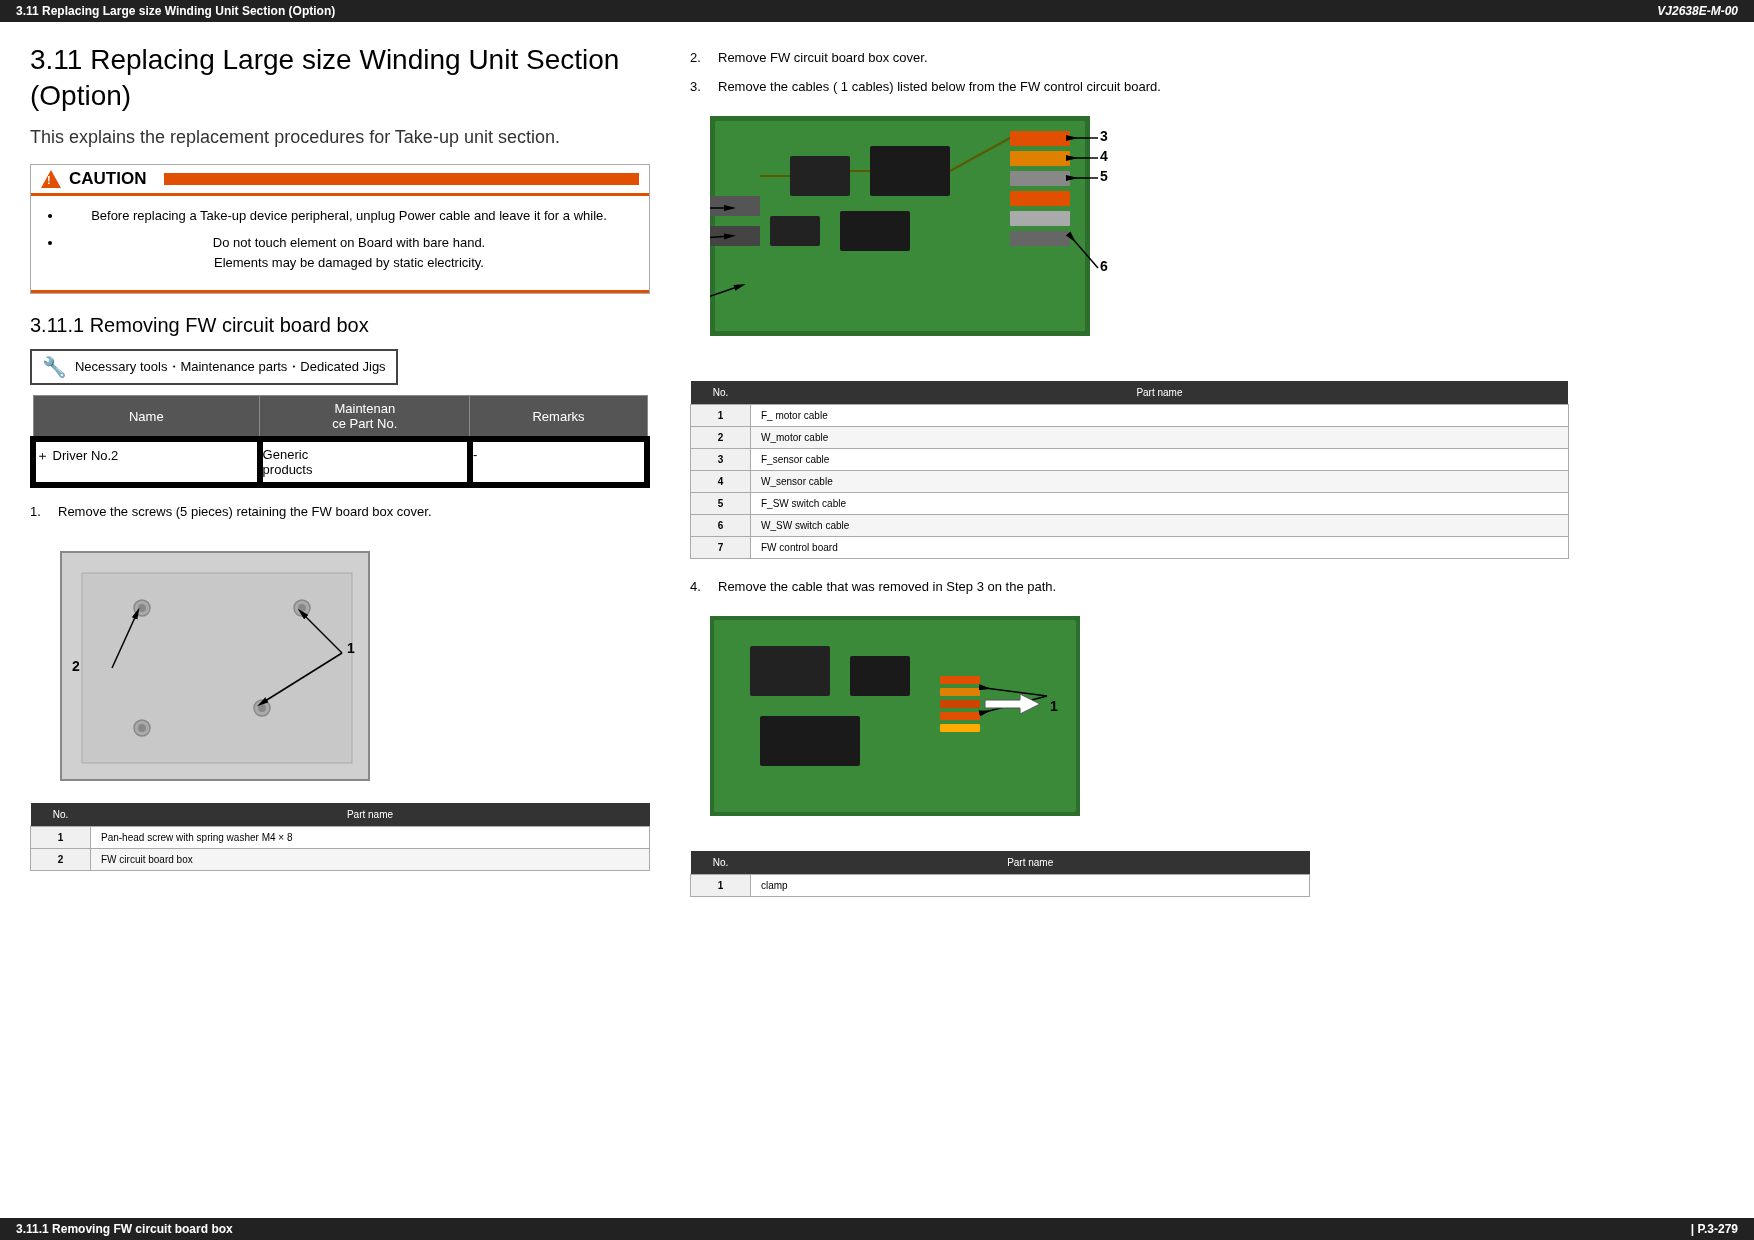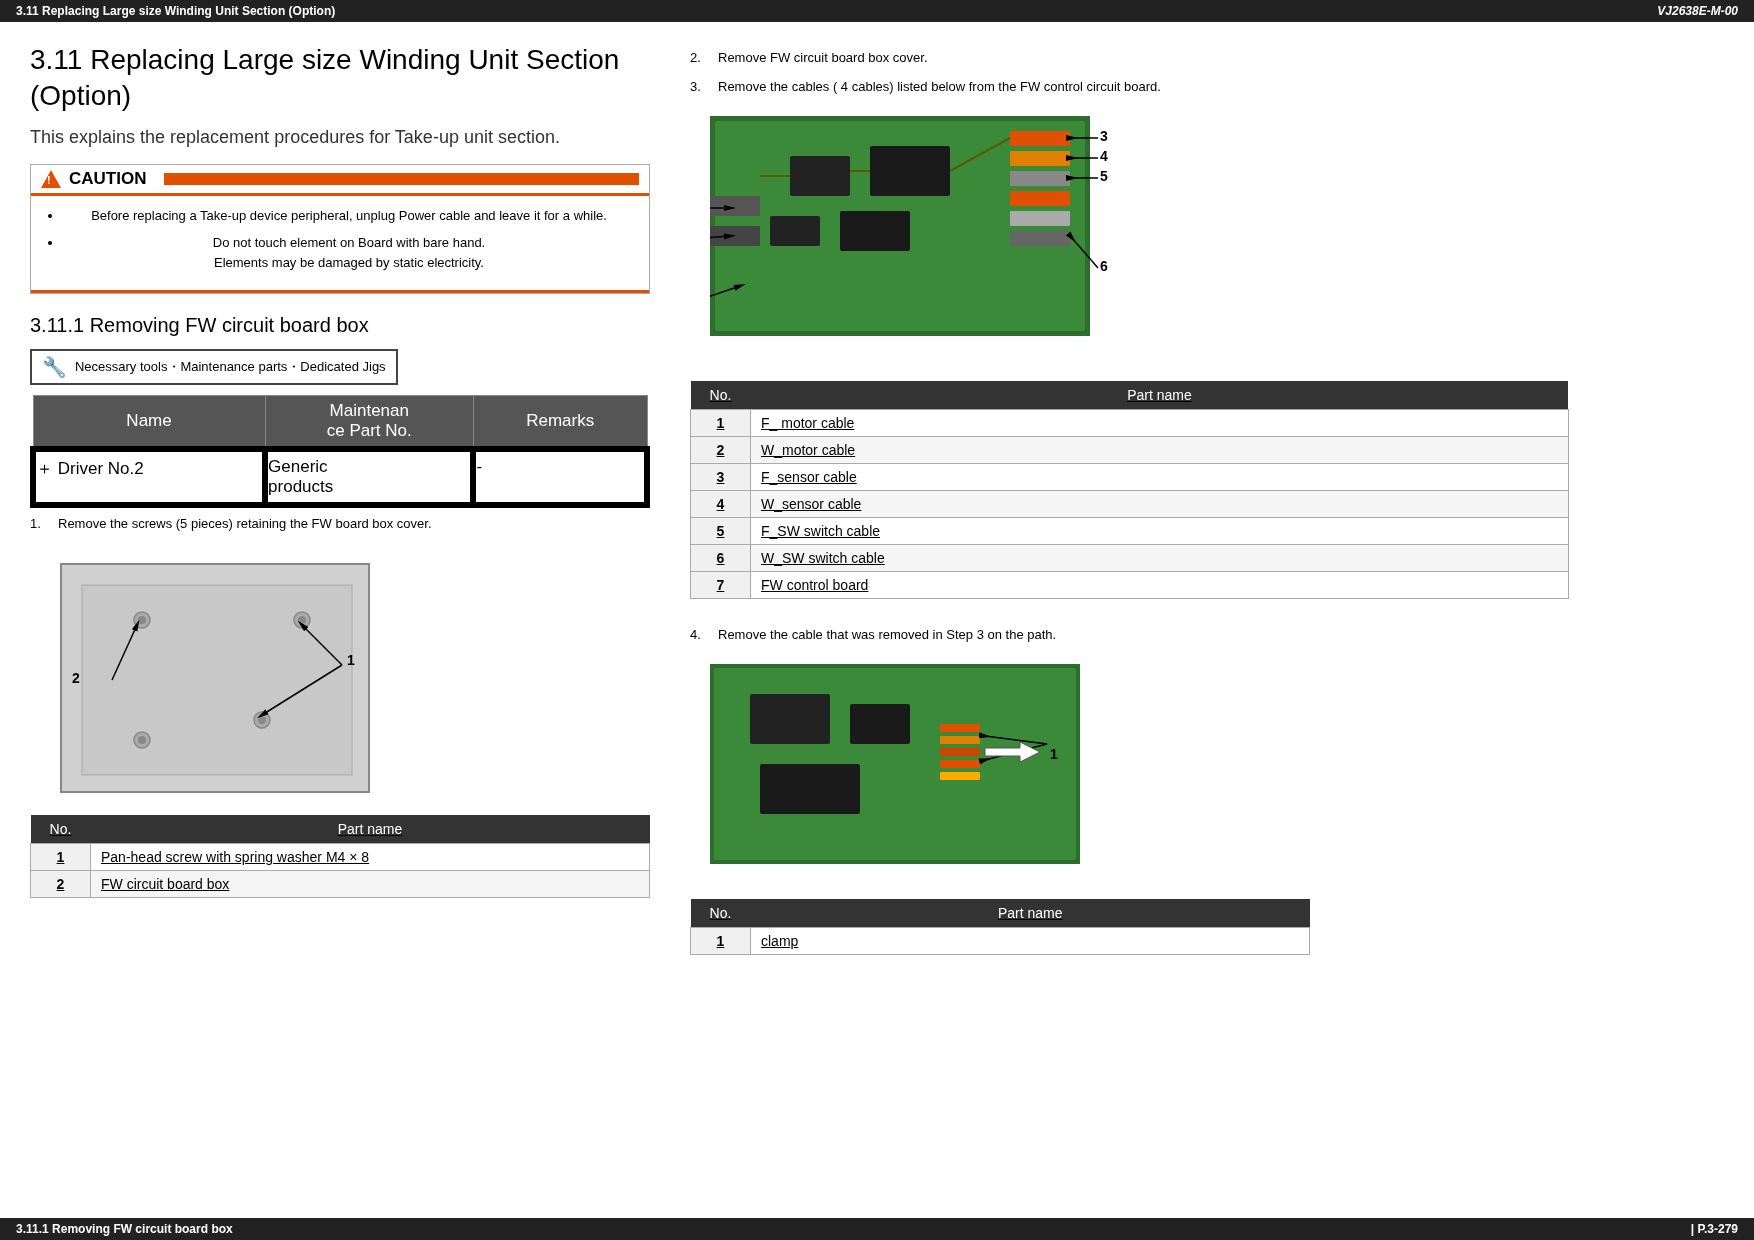--- a/index.html
+++ b/index.html
@@ -136,22 +136,22 @@
     }
 
     .tools-icon {
       font-size: 20px;
     }
 
     
     .data-table {
       width: 100%;
       border-collapse: collapse;
-      margin-bottom: 8px;
-      font-size: 17px;
+      margin-bottom: 16px;
+      font-size: 13px;
     }
 
     .data-table th {
       background: #555;
       color: #fff;
       padding: 5px 8px;
       border: 1px solid #888;
       text-align: center;
       font-weight: normal;
     }
@@ -163,23 +163,22 @@
     }
 
     .data-table tr:nth-child(even) td {
       background: #f5f5f5;
     }
 
     
     .parts-table {
       width: 100%;
       border-collapse: collapse;
-      margin-bottom: 28px;
-      font-size: 14px;
-      text-decoration: underline;
+      margin-bottom: 20px;
+      font-size: 10px;
     }
 
     .parts-table th {
       background: #333;
       color: #fff;
       padding: 6px 10px;
       text-align: center;
       font-weight: normal;
     }
 
@@ -366,21 +365,21 @@
 
     
     <div class="step" style="margin-top: 8px;">
       <span class="step-num">2.</span>
       <span class="step-text">Remove FW circuit board box cover.</span>
     </div>
 
     
     <div class="step">
       <span class="step-num">3.</span>
-      <span class="step-text">Remove the cables ( 4 cables) listed below from the FW control circuit board.</span>
+      <span class="step-text">Remove the cables ( 1 cables) listed below from the FW control circuit board.</span>
     </div>
 
     
     <div style="position:relative; display:inline-block; margin: 8px 0 12px 20px;">
       <svg width="420" height="250">
 
         <rect width="380" height="220" x="0" y="0" fill="#2d6e2d"></rect>
         <rect x="5" y="5" width="370" height="210" fill="#3a8a3a" rx="2"></rect>
 
         <rect x="80" y="40" width="60" height="40" fill="#222" rx="2"></rect>

